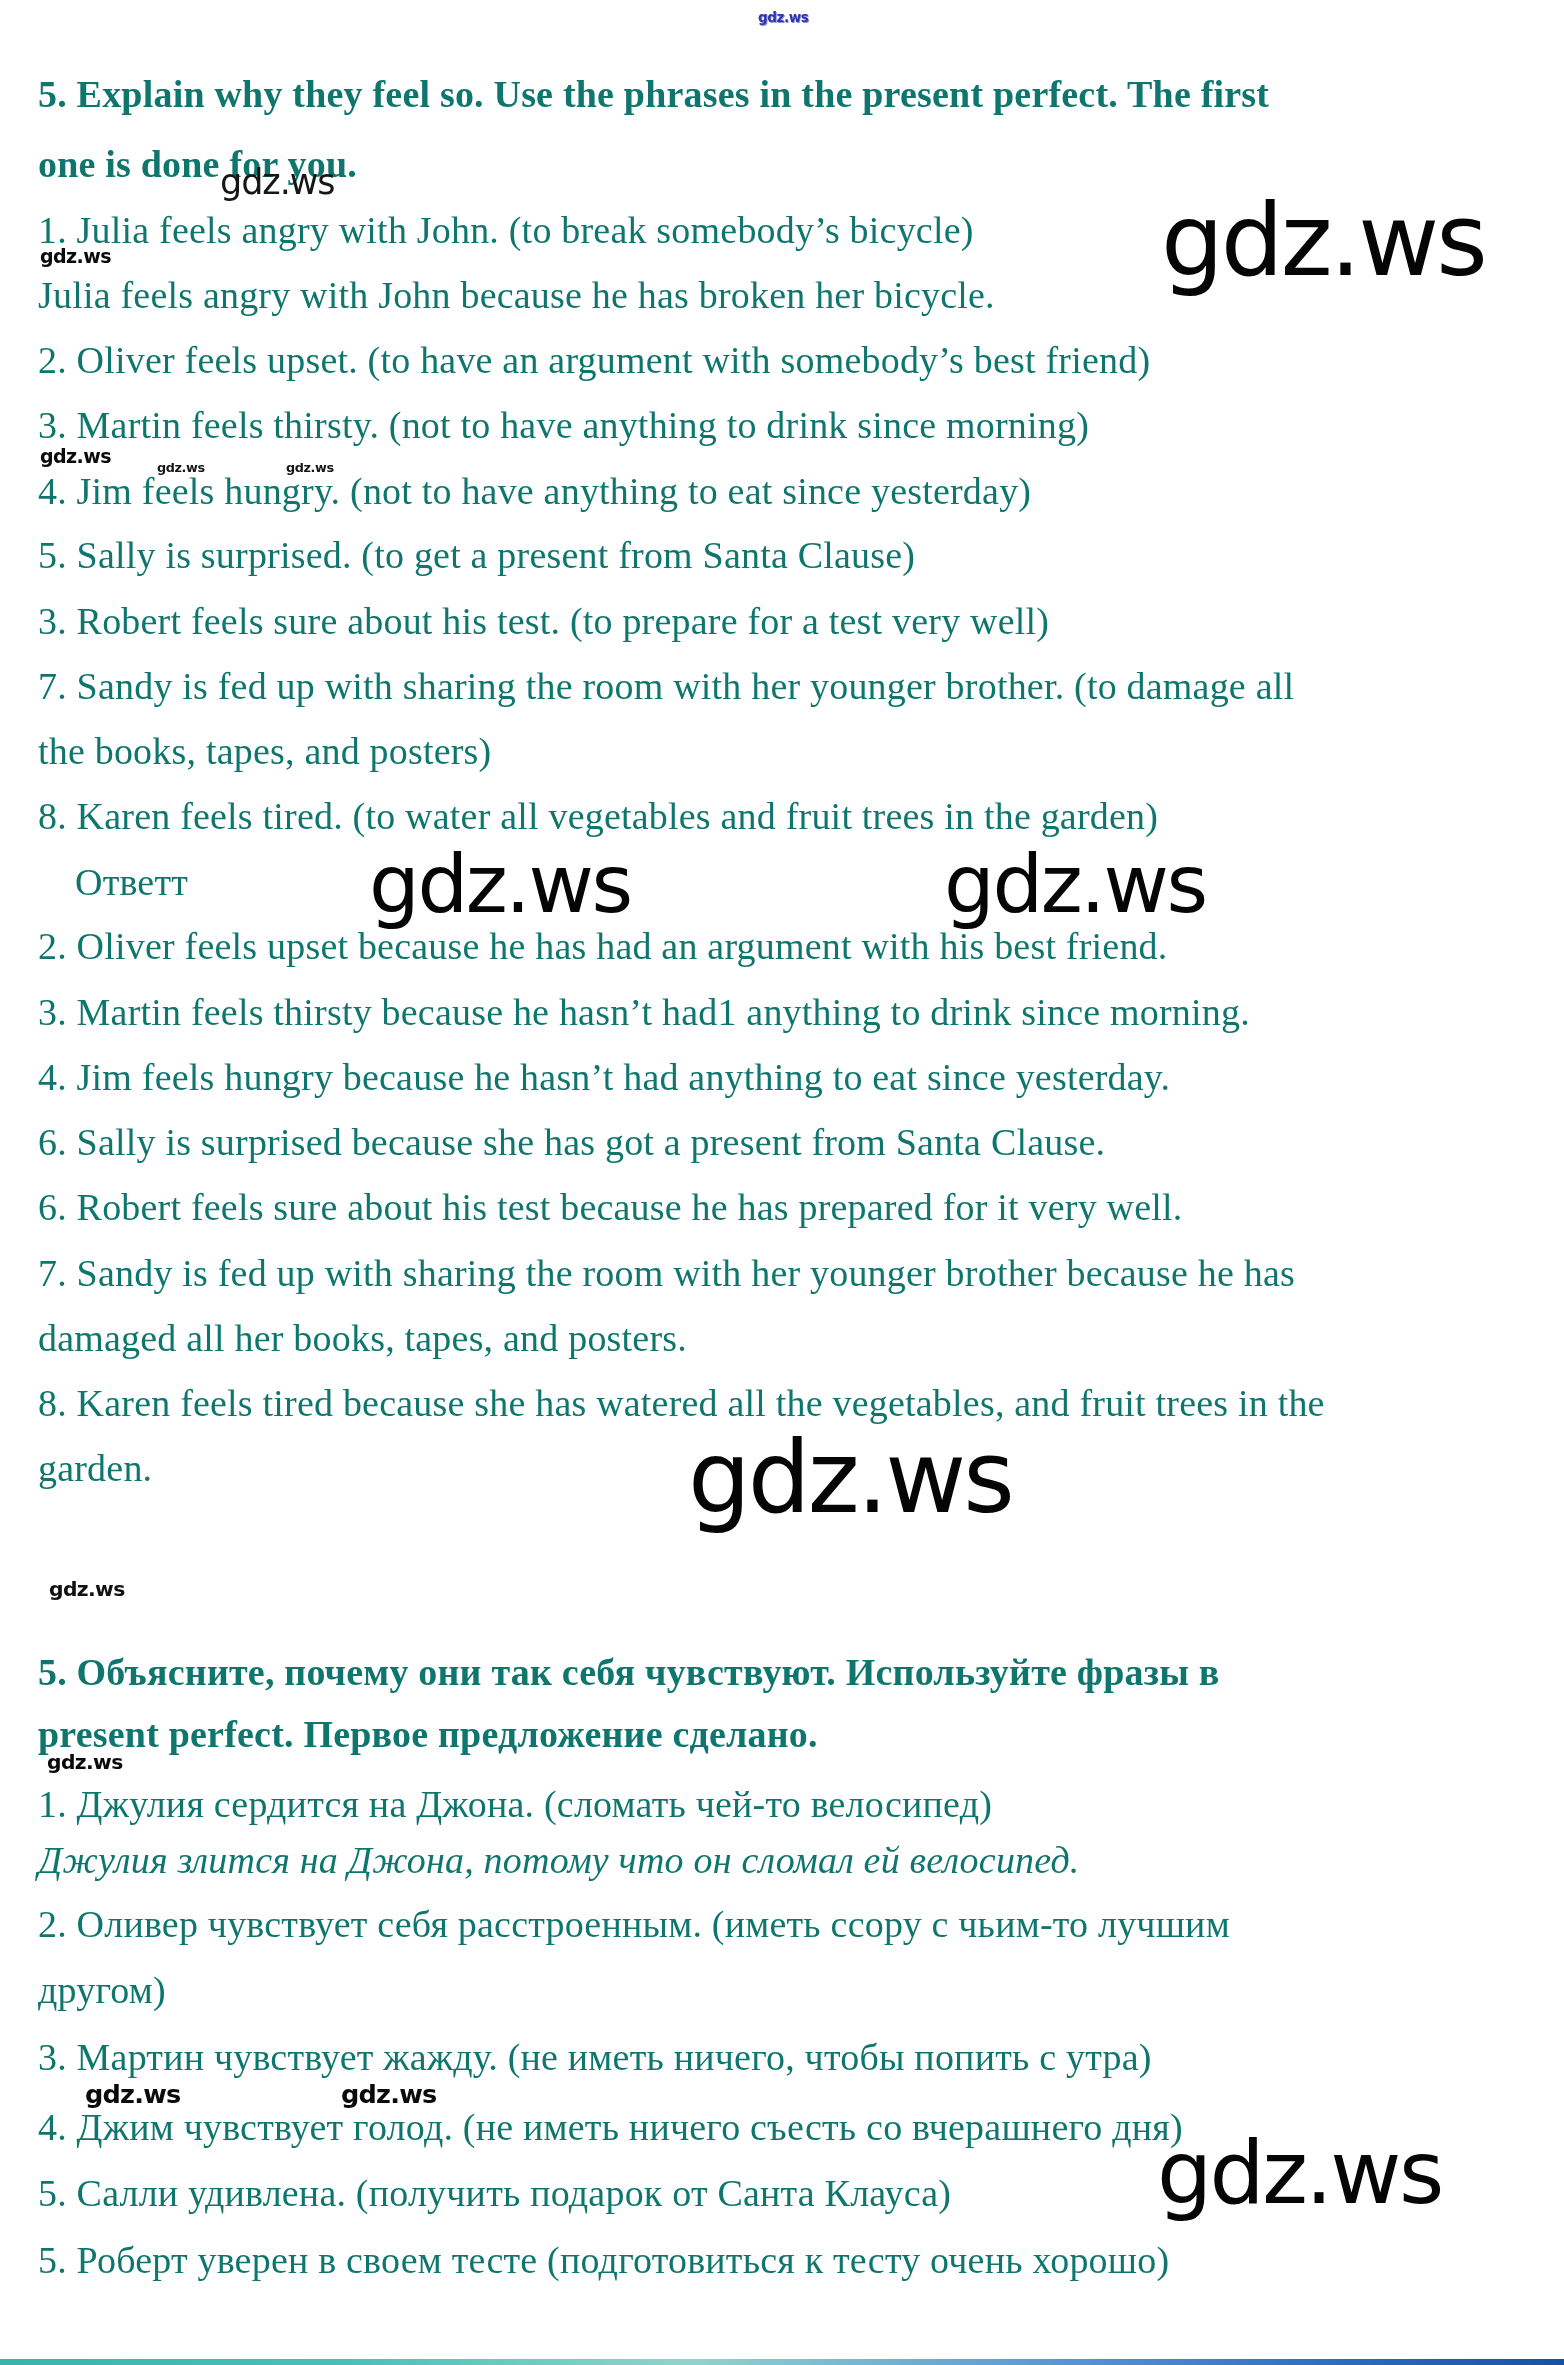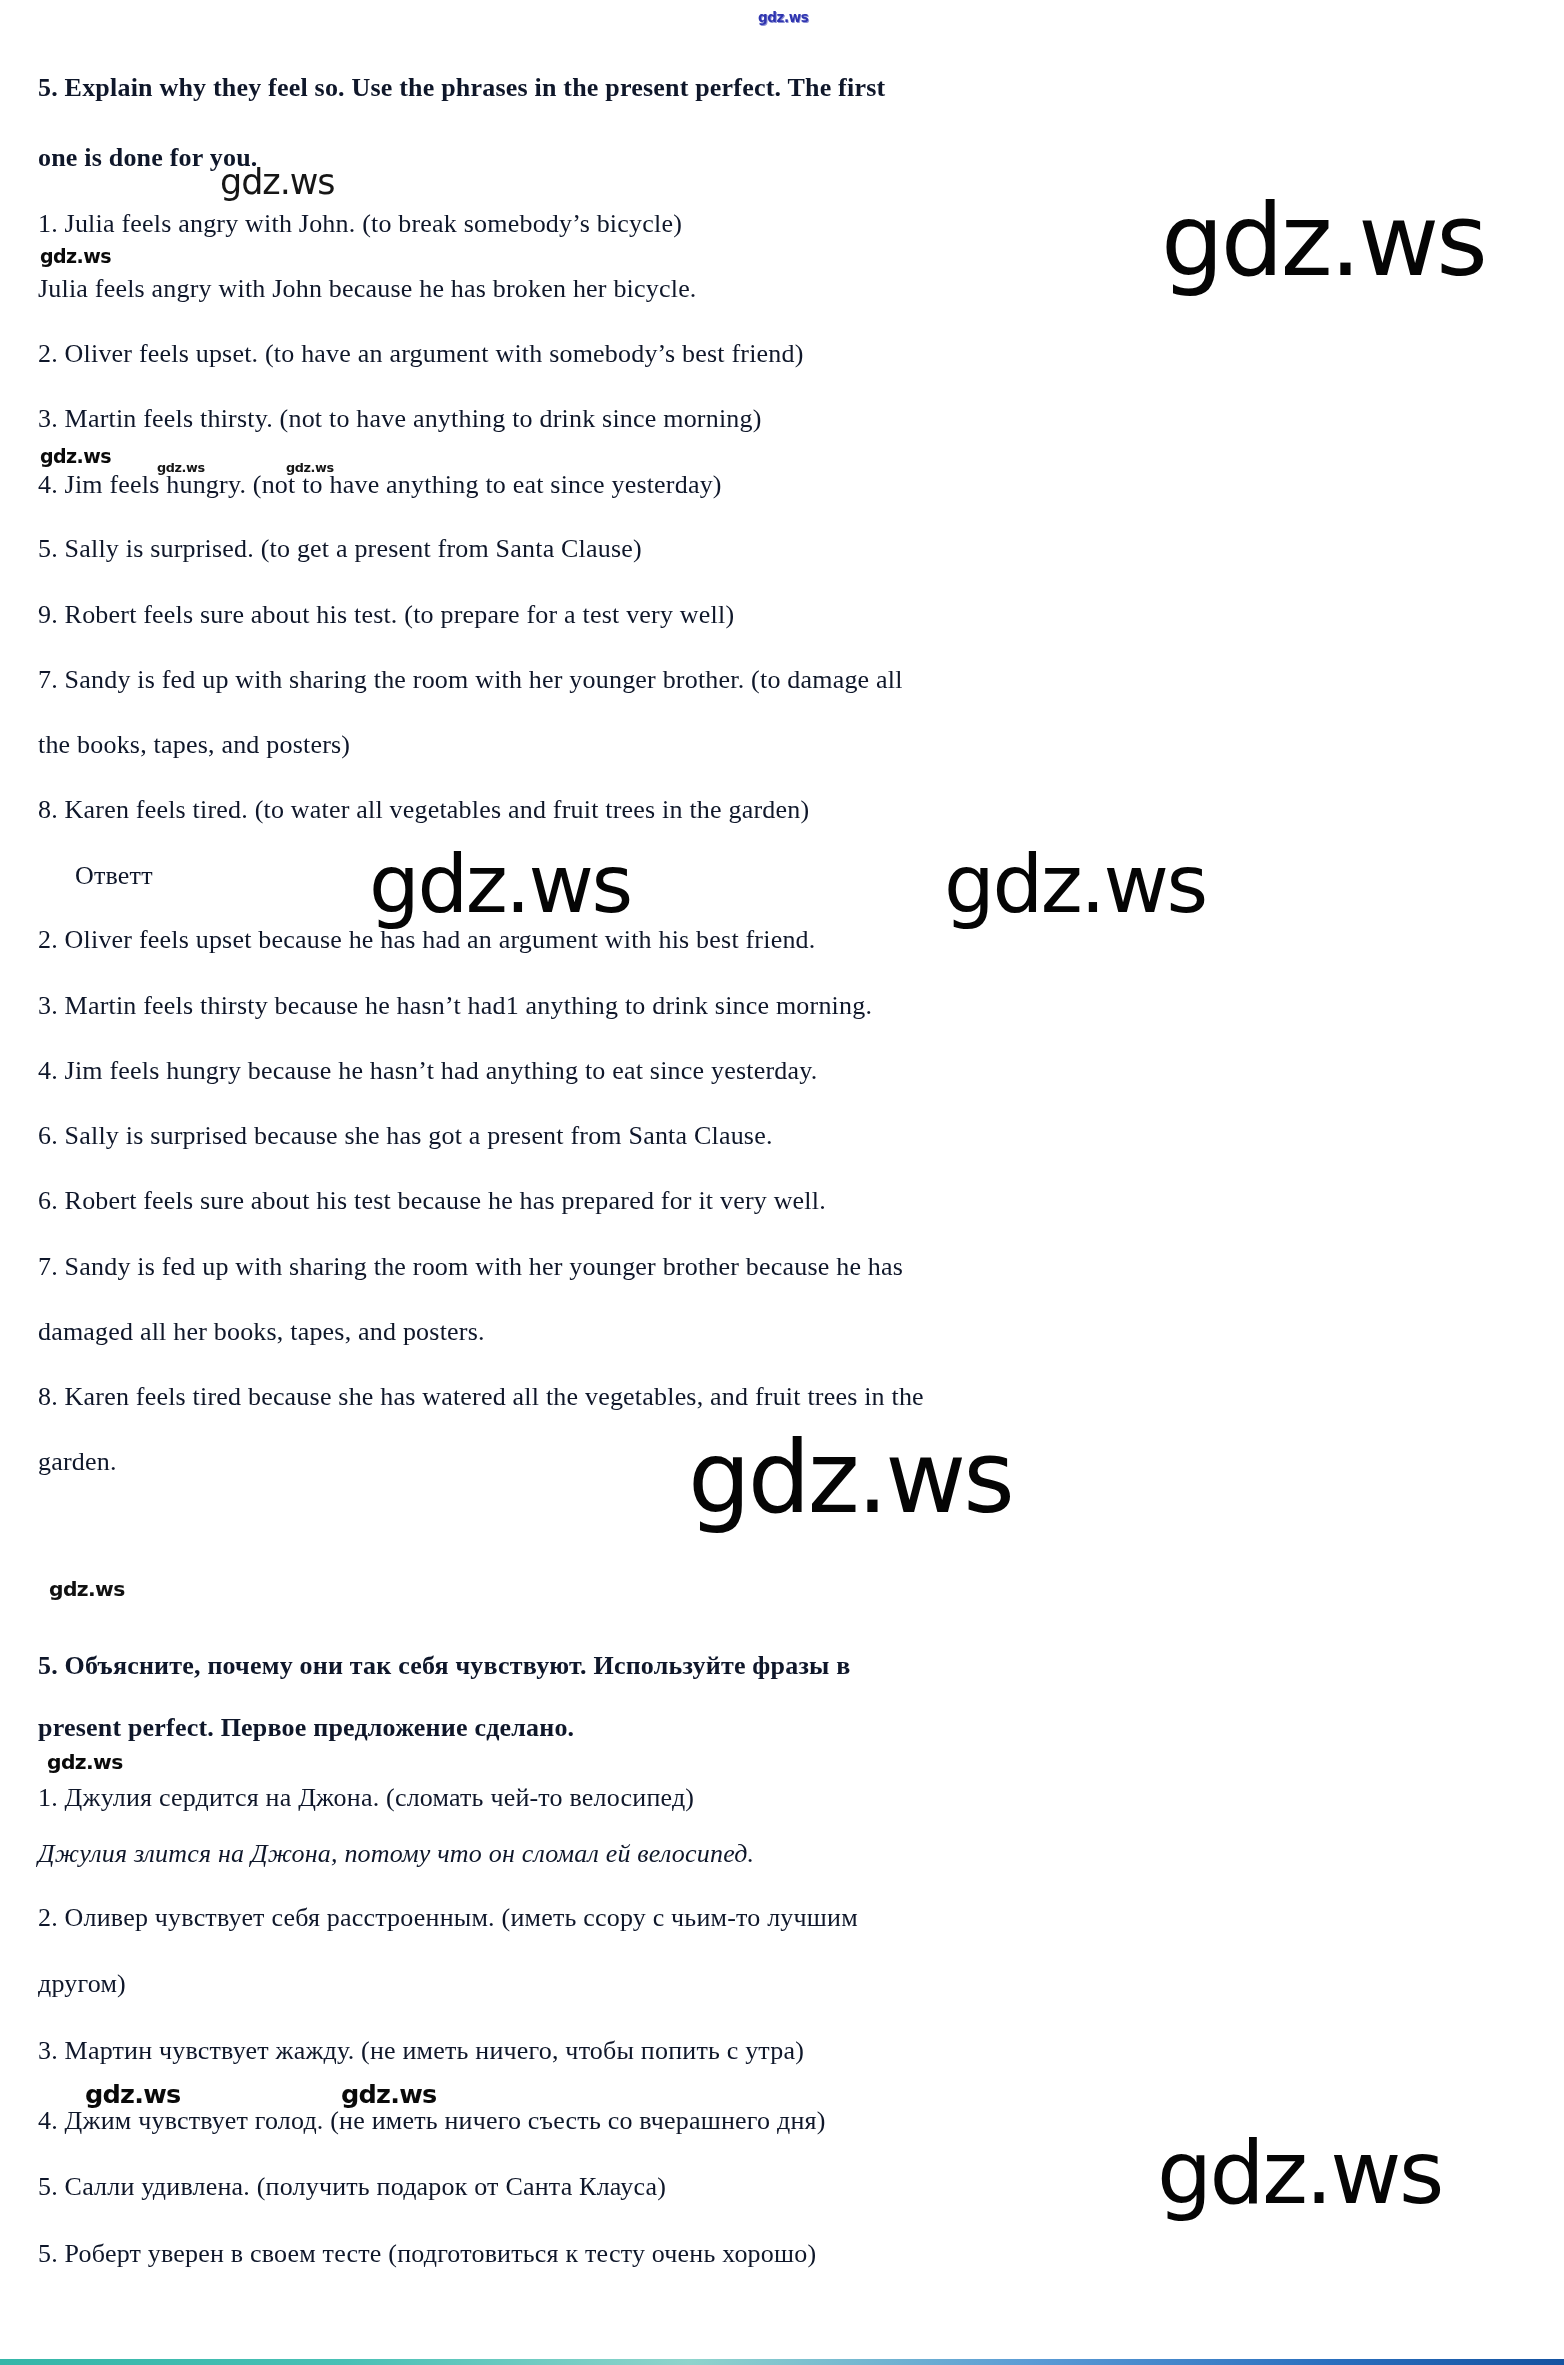--- a/index.html
+++ b/index.html
@@ -6,23 +6,23 @@
   #page{
     position:relative;
     width:1565px;height:2366px;
     background:#ffffff;
     overflow:hidden;
     font-family:"Liberation Serif", serif;
   }
   .tline{
     position:absolute;
     left:38px;
-    font-size:26px;
+    font-size:38px;
     line-height:1;
-    color:#0f172a;
+    color:#0f766e;
     white-space:nowrap;
     letter-spacing:0.2px;
   }
   .tline.bold{font-weight:bold;}
   .tline.italic{font-style:italic;}
   .wm{
     position:absolute;
     font-family:"DejaVu Sans","Liberation Sans",sans-serif;
     line-height:1;
     white-space:nowrap;
@@ -42,21 +42,21 @@
 <div id="page">
   <div id="lines-layer">
       <div class="tline bold" style="left: 38px; top: 75px;">5. Explain why they feel so. Use the phrases in the present perfect. The first</div>
       <div class="tline bold" style="left: 38px; top: 145px;">one is done for you.</div>
       <div class="tline" style="left: 38px; top: 211px;">1. Julia feels angry with John. (to break somebody’s bicycle)</div>
       <div class="tline" style="left: 38px; top: 276px;">Julia feels angry with John because he has broken her bicycle.</div>
       <div class="tline" style="left: 38px; top: 341px;">2. Oliver feels upset. (to have an argument with somebody’s best friend)</div>
       <div class="tline" style="left: 38px; top: 406px;">3. Martin feels thirsty. (not to have anything to drink since morning)</div>
       <div class="tline" style="left: 38px; top: 472px;">4. Jim feels hungry. (not to have anything to eat since yesterday)</div>
       <div class="tline" style="left: 38px; top: 536px; text-align: center;">5. Sally is surprised. (to get a present from Santa Clause)</div>
-      <div class="tline" style="left: 38px; top: 602px;">9. Robert feels sure about his test. (to prepare for a test very well)</div>
+      <div class="tline" style="left: 38px; top: 602px;">3. Robert feels sure about his test. (to prepare for a test very well)</div>
       <div class="tline" style="left: 38px; top: 667px;">7. Sandy is fed up with sharing the room with her younger brother. (to damage all</div>
       <div class="tline" style="left: 38px; top: 732px;">the books, tapes, and posters)</div>
       <div class="tline" style="left: 38px; top: 797px;">8. Karen feels tired. (to water all vegetables and fruit trees in the garden)</div>
       <div class="tline" style="left: 75px; top: 863px;">Ответт</div>
       <div class="tline" style="left: 38px; top: 927px;">2. Oliver feels upset because he has had an argument with his best friend.</div>
       <div class="tline" style="left: 38px; top: 993px;">3. Martin feels thirsty because he hasn’t had1 anything to drink since morning.</div>
       <div class="tline" style="left: 38px; top: 1058px; text-align: center;">4. Jim feels hungry because he hasn’t had anything to eat since yesterday.</div>
       <div class="tline" style="left: 38px; top: 1123px;">6. Sally is surprised because she has got a present from Santa Clause.</div>
       <div class="tline" style="left: 38px; top: 1188px;">6. Robert feels sure about his test because he has prepared for it very well.</div>
       <div class="tline" style="left: 38px; top: 1254px;">7. Sandy is fed up with sharing the room with her younger brother because he has</div>

